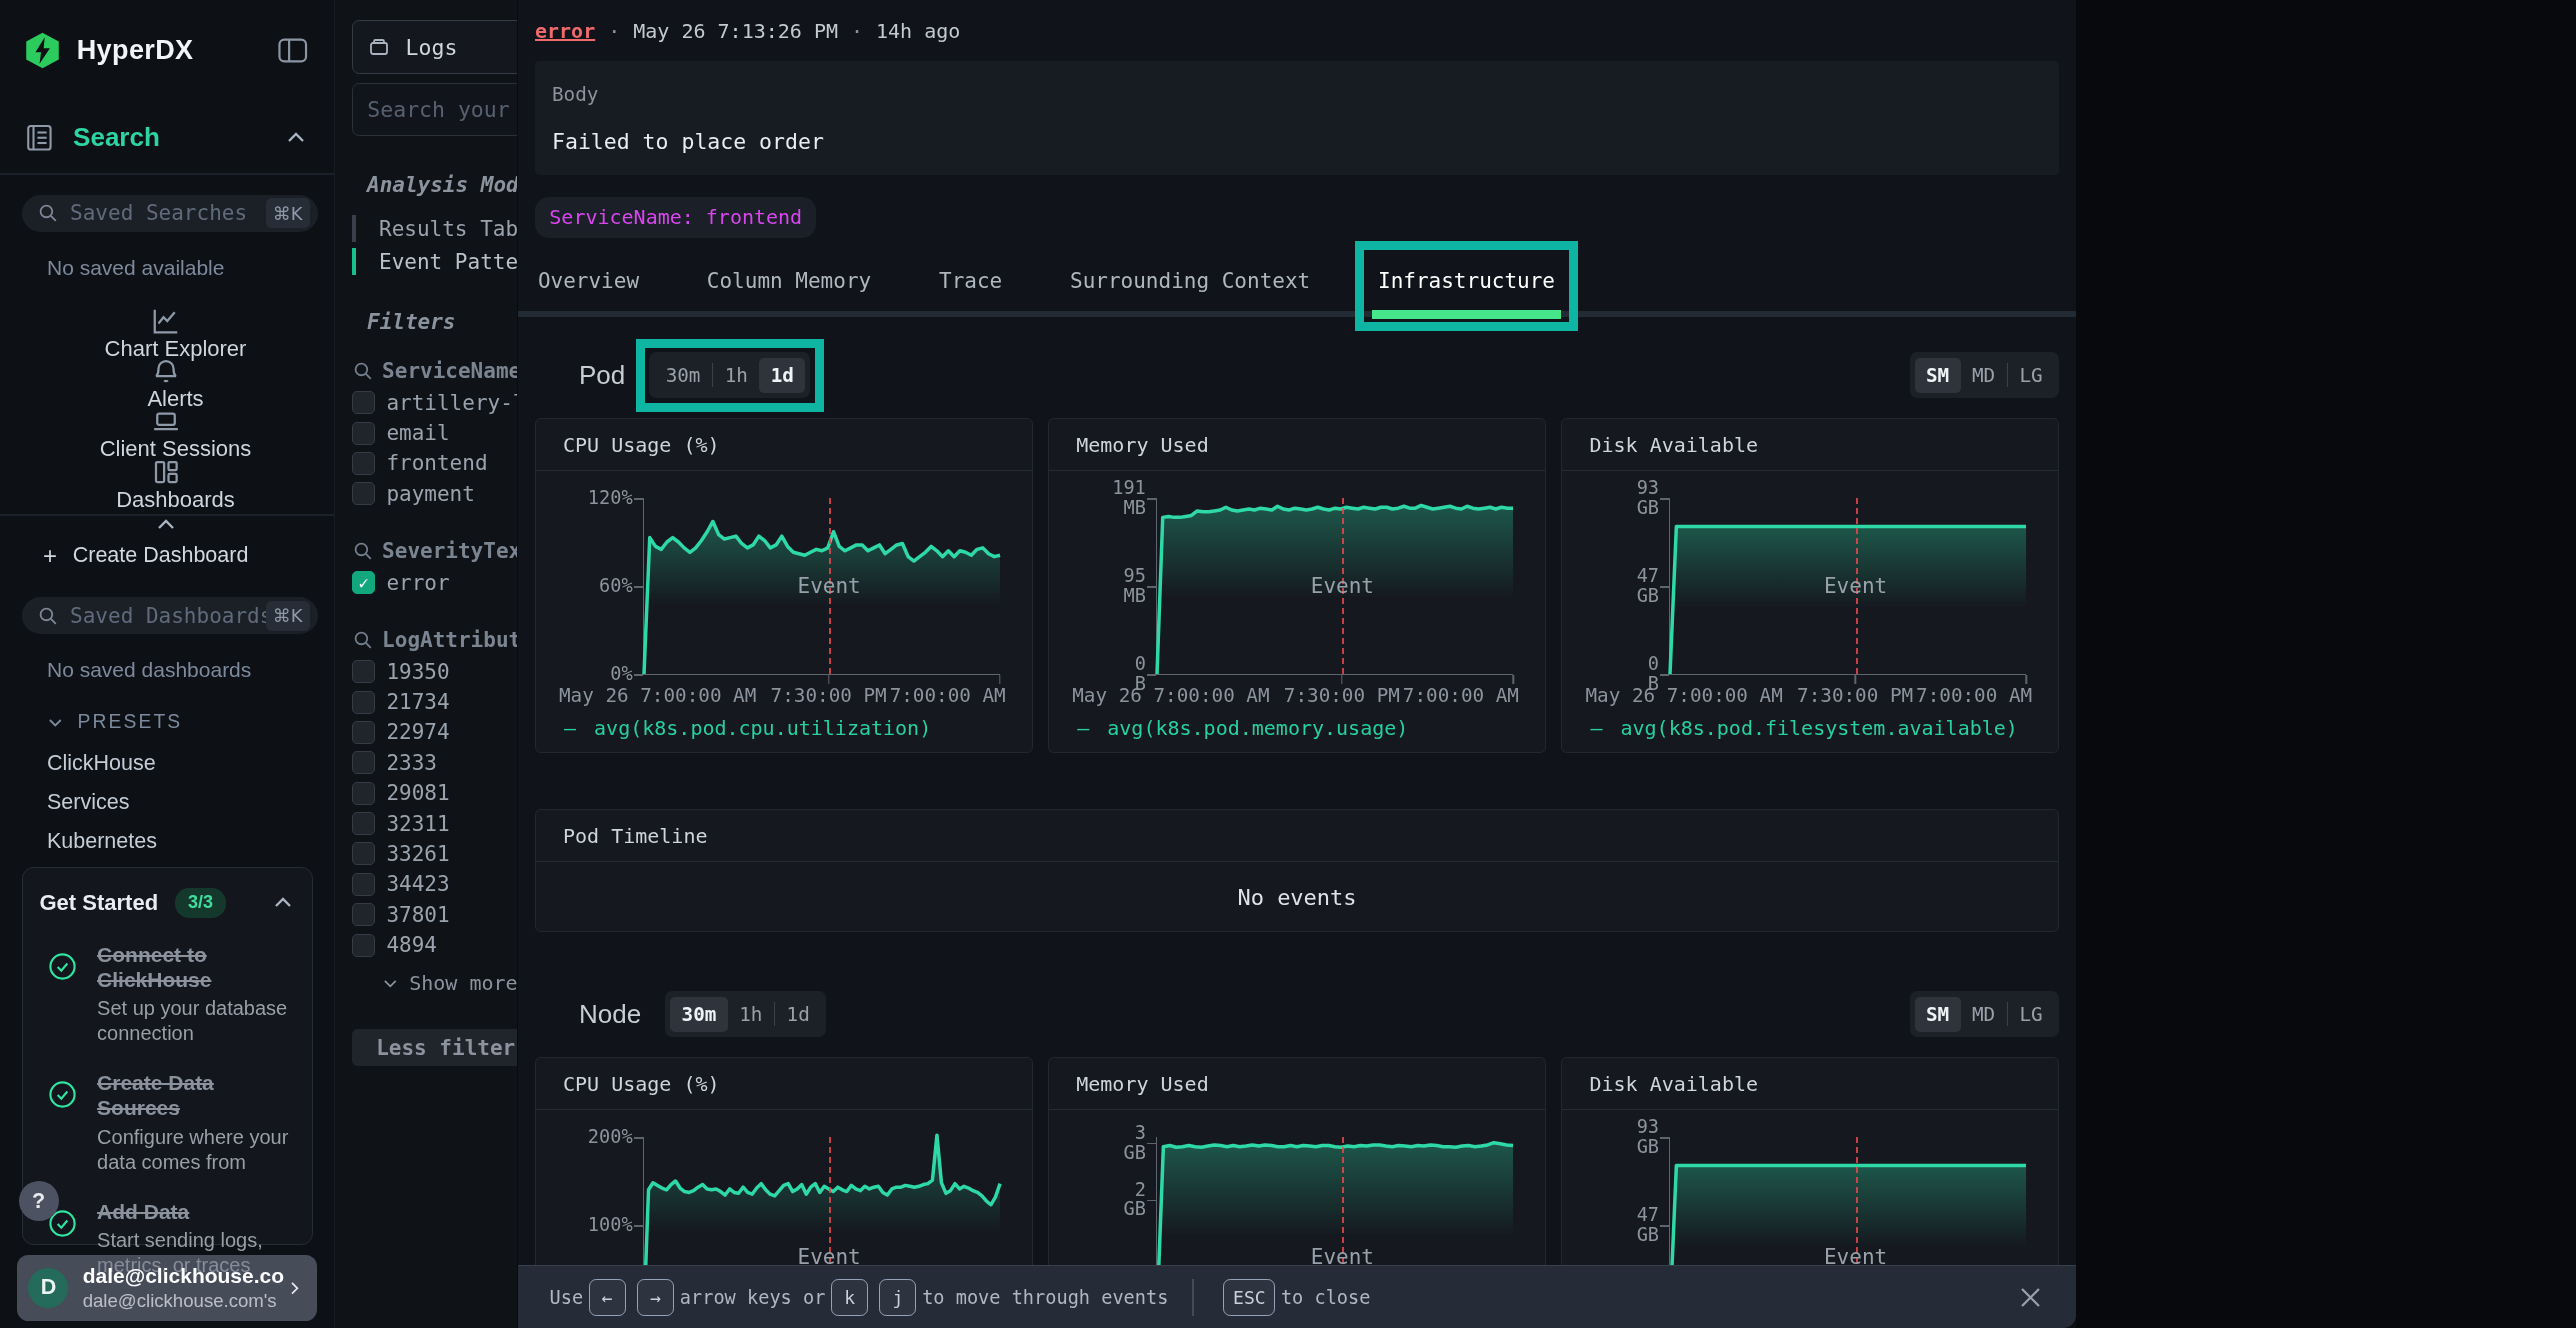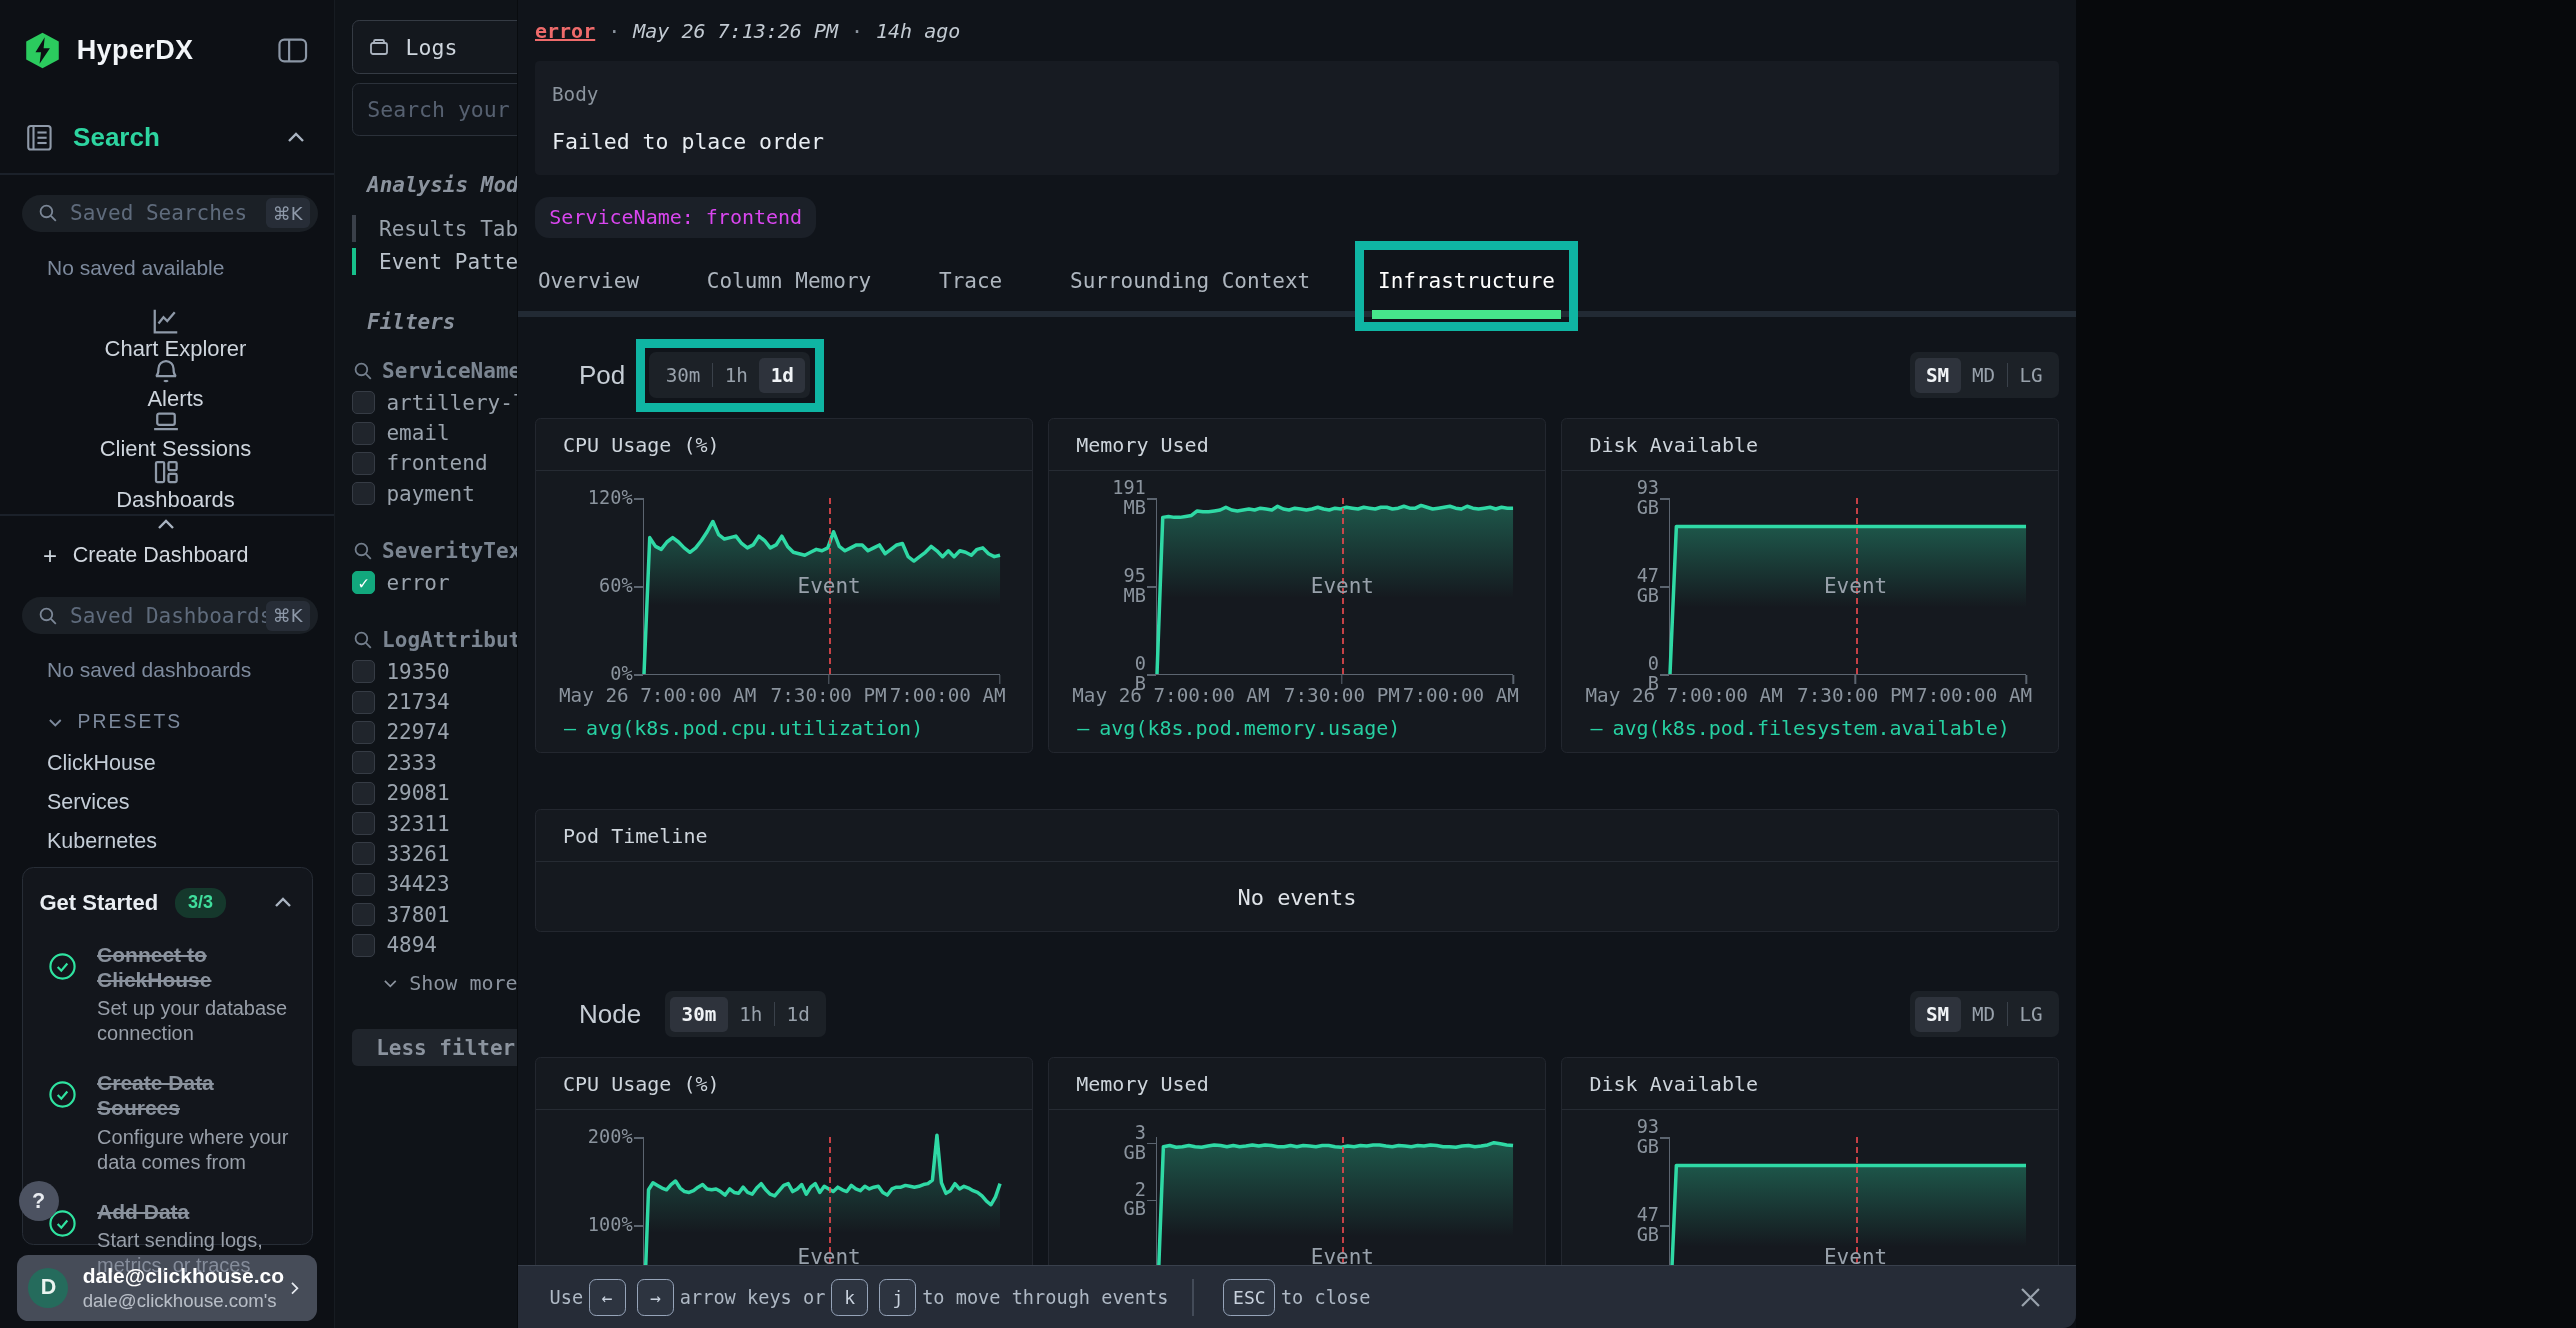--- a/index.html
+++ b/index.html
@@ -98,21 +98,21 @@
   .lessbar { margin:34px 0 0 17px; width:200px; height:37px; background:#20252c; border-radius:5.7px;
              display:flex; align-items:center; justify-content:center; color:#8b939e; font-size:21px; font-weight:700; }
 
   
   .overlay { position:absolute; left:517px; top:0; bottom:0; right:0; background:#10141a;
              border-left:1.4px solid #00000066; border-radius:0 0 13px 0; }
   .overlay-content { position:absolute; inset:0 0 63px 0; overflow:hidden; padding:0 17px; }
   .evt-head { display:flex; align-items:baseline; margin-top:18.6px; font-size:20px; }
   .sev { color:#ef6b6b; font-weight:700; text-decoration:underline; }
   .dot-sep { color:#8b949e; margin:0 13px; }
-  .evt-ts, .evt-ago { color:#c2cad2;font-style:italic; }
+  .evt-ts, .evt-ago { color:#c2cad2; }
   .body-card { margin-top:18.6px; background:#171b22; border-radius:4.3px; padding:21.5px 17px; }
   .body-label { color:#8b949e; font-size:19.3px; }
   .body-text { color:#e8edf2; font-size:21.5px; margin-top:23px; }
   .tag-chip { display:inline-block; margin-top:21.5px; background:#1b2028; border-radius:14px; padding:8.6px 14.3px;
               color:#d946ef; font-size:20px; }
 
   .tabs-row { position:relative; margin-top:21.5px; }
   .tabs-divider { position:absolute; left:-17px; right:-17px; bottom:2.1px; height:6.4px; background:#222a34; }
   .tabs { display:flex; gap:62px; }
   .tab { position:relative; color:#aeb6bf; font-size:21px; padding:10px 2.9px 26px 2.9px; }
@@ -139,21 +139,21 @@
   .ytick { position:absolute; right:calc(100% + 11.4px); transform:translateY(-50%); color:#8b949e; font-size:18.6px;
            text-align:right; white-space:pre-line; line-height:1.05; }
   .ytick-stub { position:absolute; left:-10px; width:8.6px; height:1.4px; background:#5c6570; }
   .event-line { position:absolute; top:0; bottom:0; width:0; border-left:2.1px dashed #e5484d; opacity:.85; }
   .event-label { position:absolute; transform:translate(-50%,-50%); color:#98a1ab; font-size:21px; z-index:2; }
   .x-axis { position:relative; height:33px; }
   .xtick { position:absolute; top:8.6px; color:#8b949e; font-size:19.3px; white-space:nowrap; }
   .xtick-stub { position:absolute; top:0; width:1.4px; height:8.6px; background:#5c6570; transform:translateX(-50%); }
   .legend { display:flex; align-items:center; margin:7.2px 0 0 -79px; }
   .legend-dash { color:#27d0a2; font-size:20px; }
-  .legend-name { color:#27d0a2; font-size:20px; margin-left:10px; }
+  .legend-name { color:#27d0a2; font-size:20px; margin-left:18px; }
 
   .timeline-card { margin-top:56px; background:#15191f; border:1.4px solid #23272f; border-radius:5.7px; height:123px; overflow:hidden; }
   .timeline-body { height:70px; display:flex; align-items:center; justify-content:center; color:#dfe3e8; font-size:22px; }
 
   .overlay-footer { position:absolute; left:0; right:0; bottom:0; height:63px; background:#262c37;
                     border-top:1.4px solid #39404c; border-radius:0 0 13px 0; display:flex; align-items:center; padding:0 31.5px; }
   .foot-text { color:#aeb8c4; font-size:18.6px; }
   .kbd { display:inline-flex; align-items:center; justify-content:center; min-width:37px; height:37px; padding:0 8.6px;
          border:1.4px solid #96a4b9; border-radius:7.2px; background:#2d3440; color:#c8d1dd; font-size:18px; margin:0 5.7px; }
   .foot-sep { width:1.4px; height:37px; background:#434b58; margin:0 24px; }

